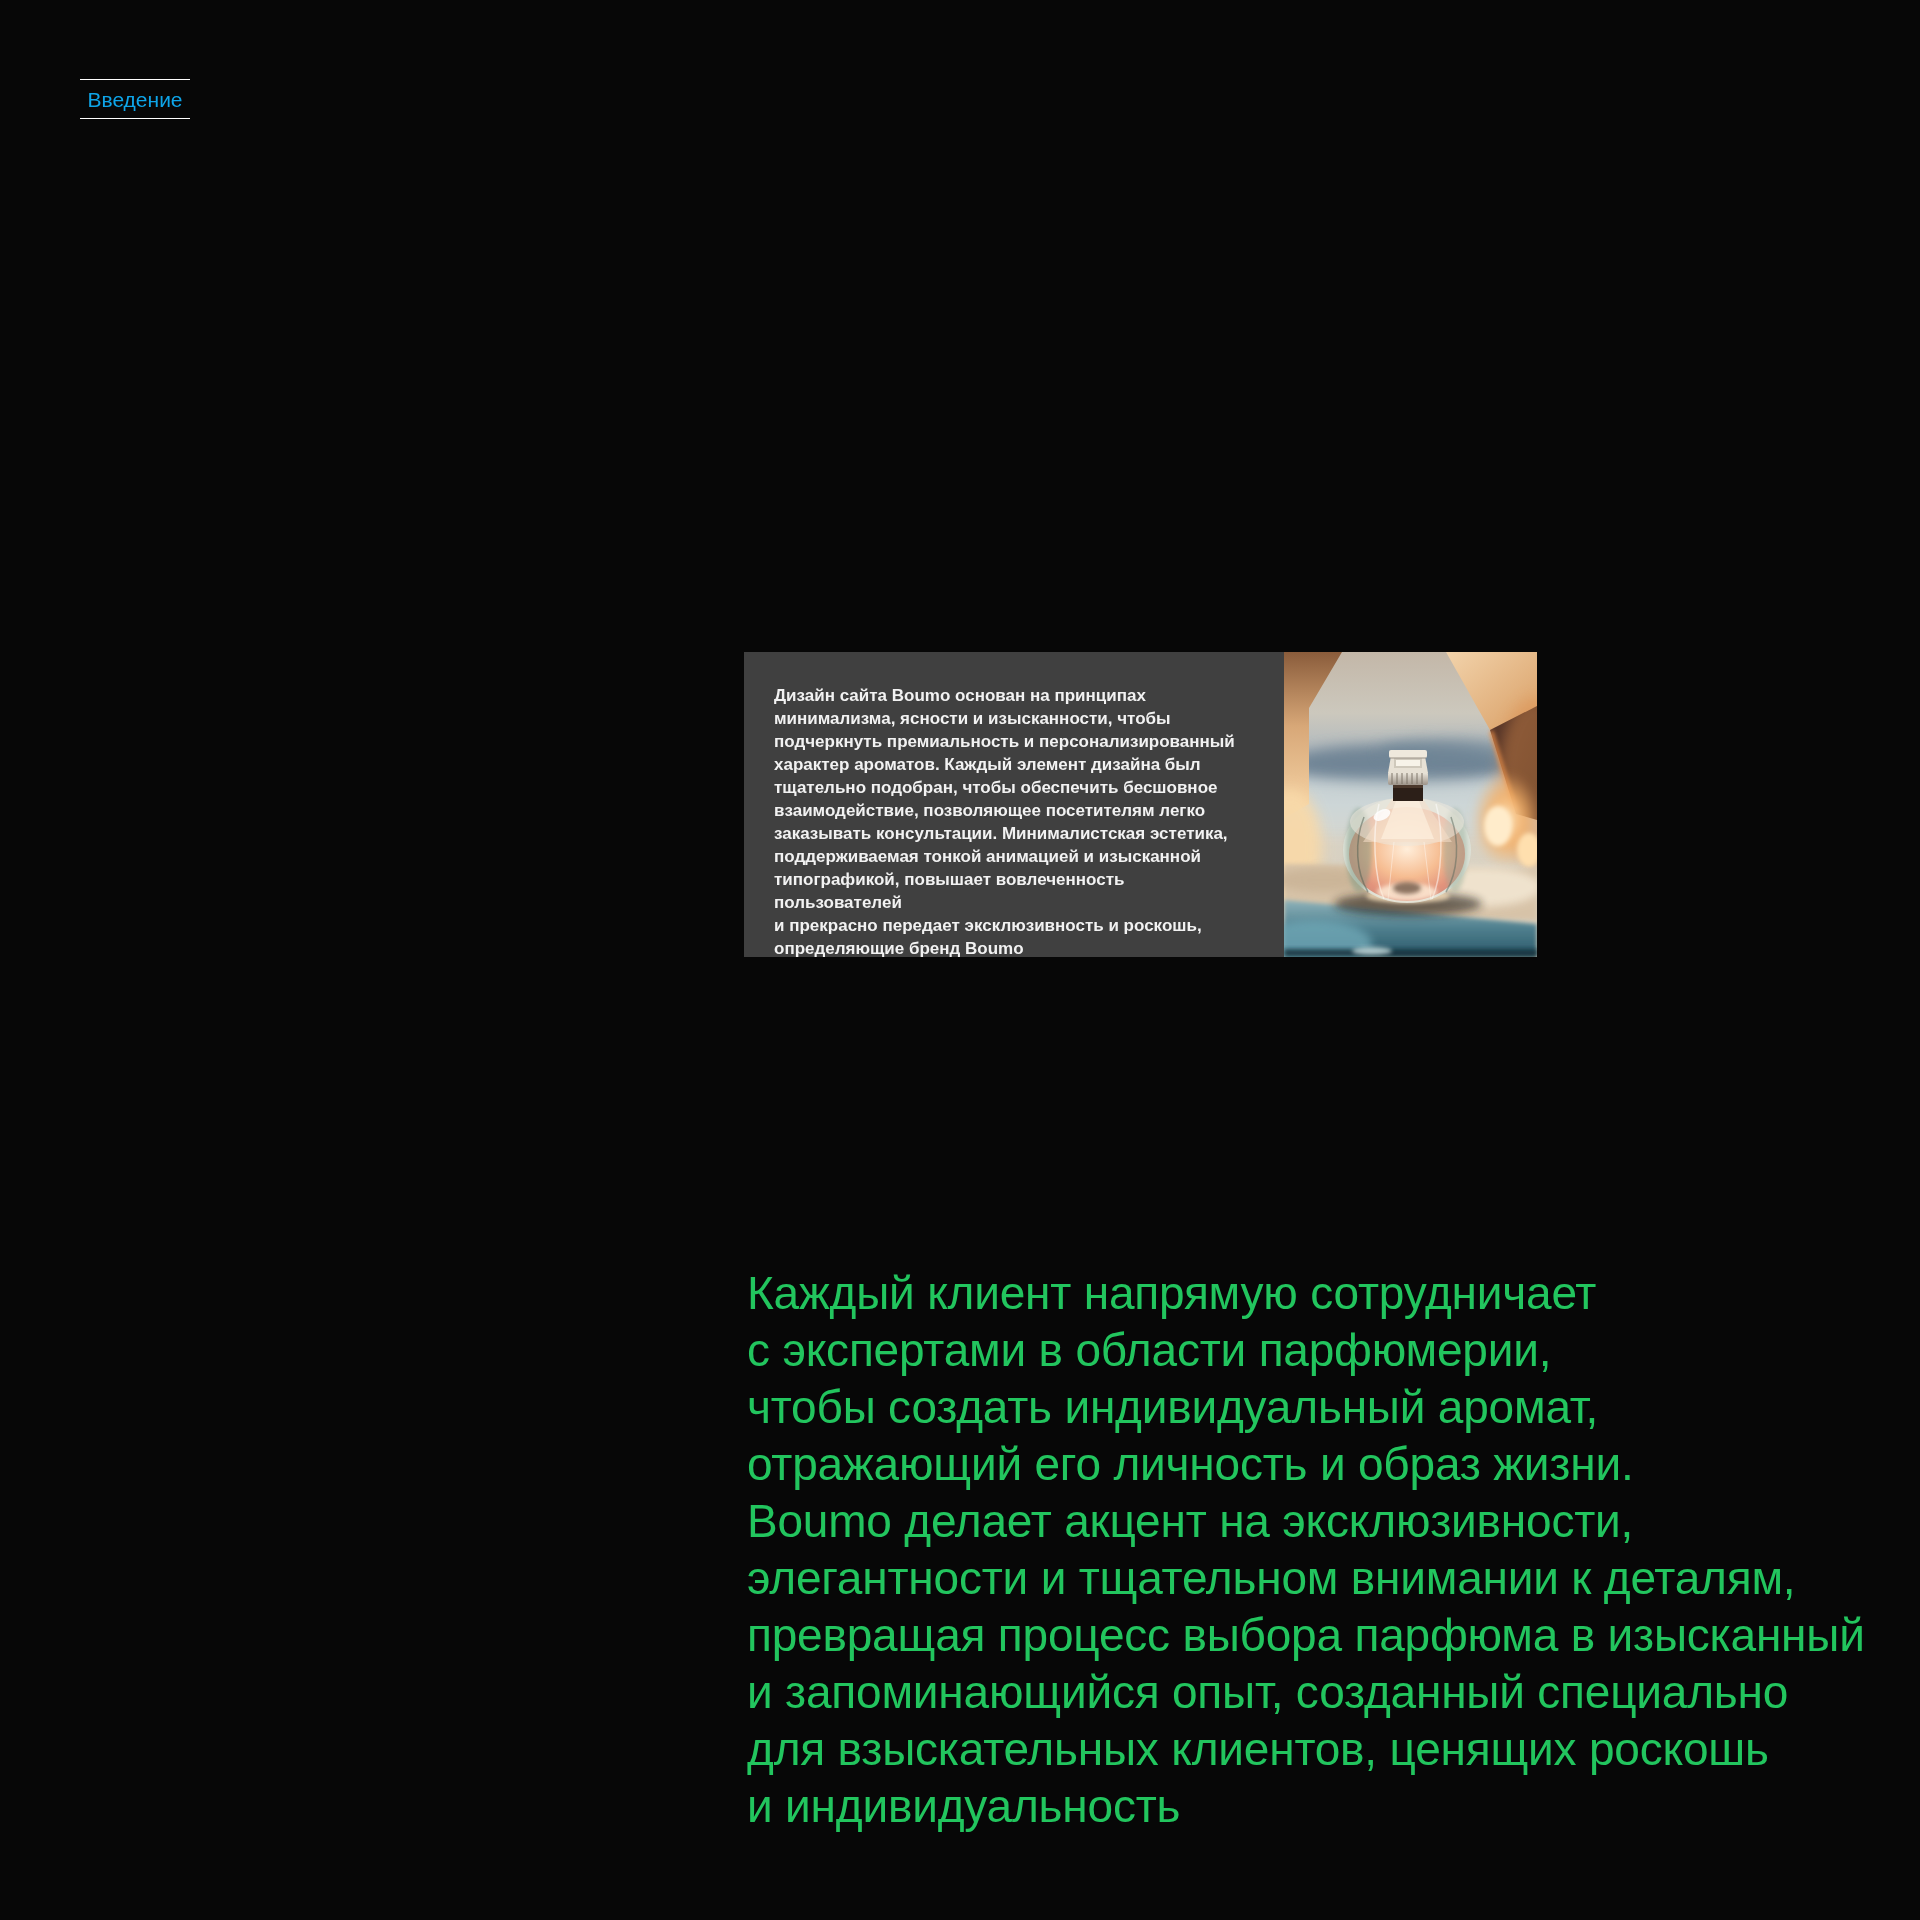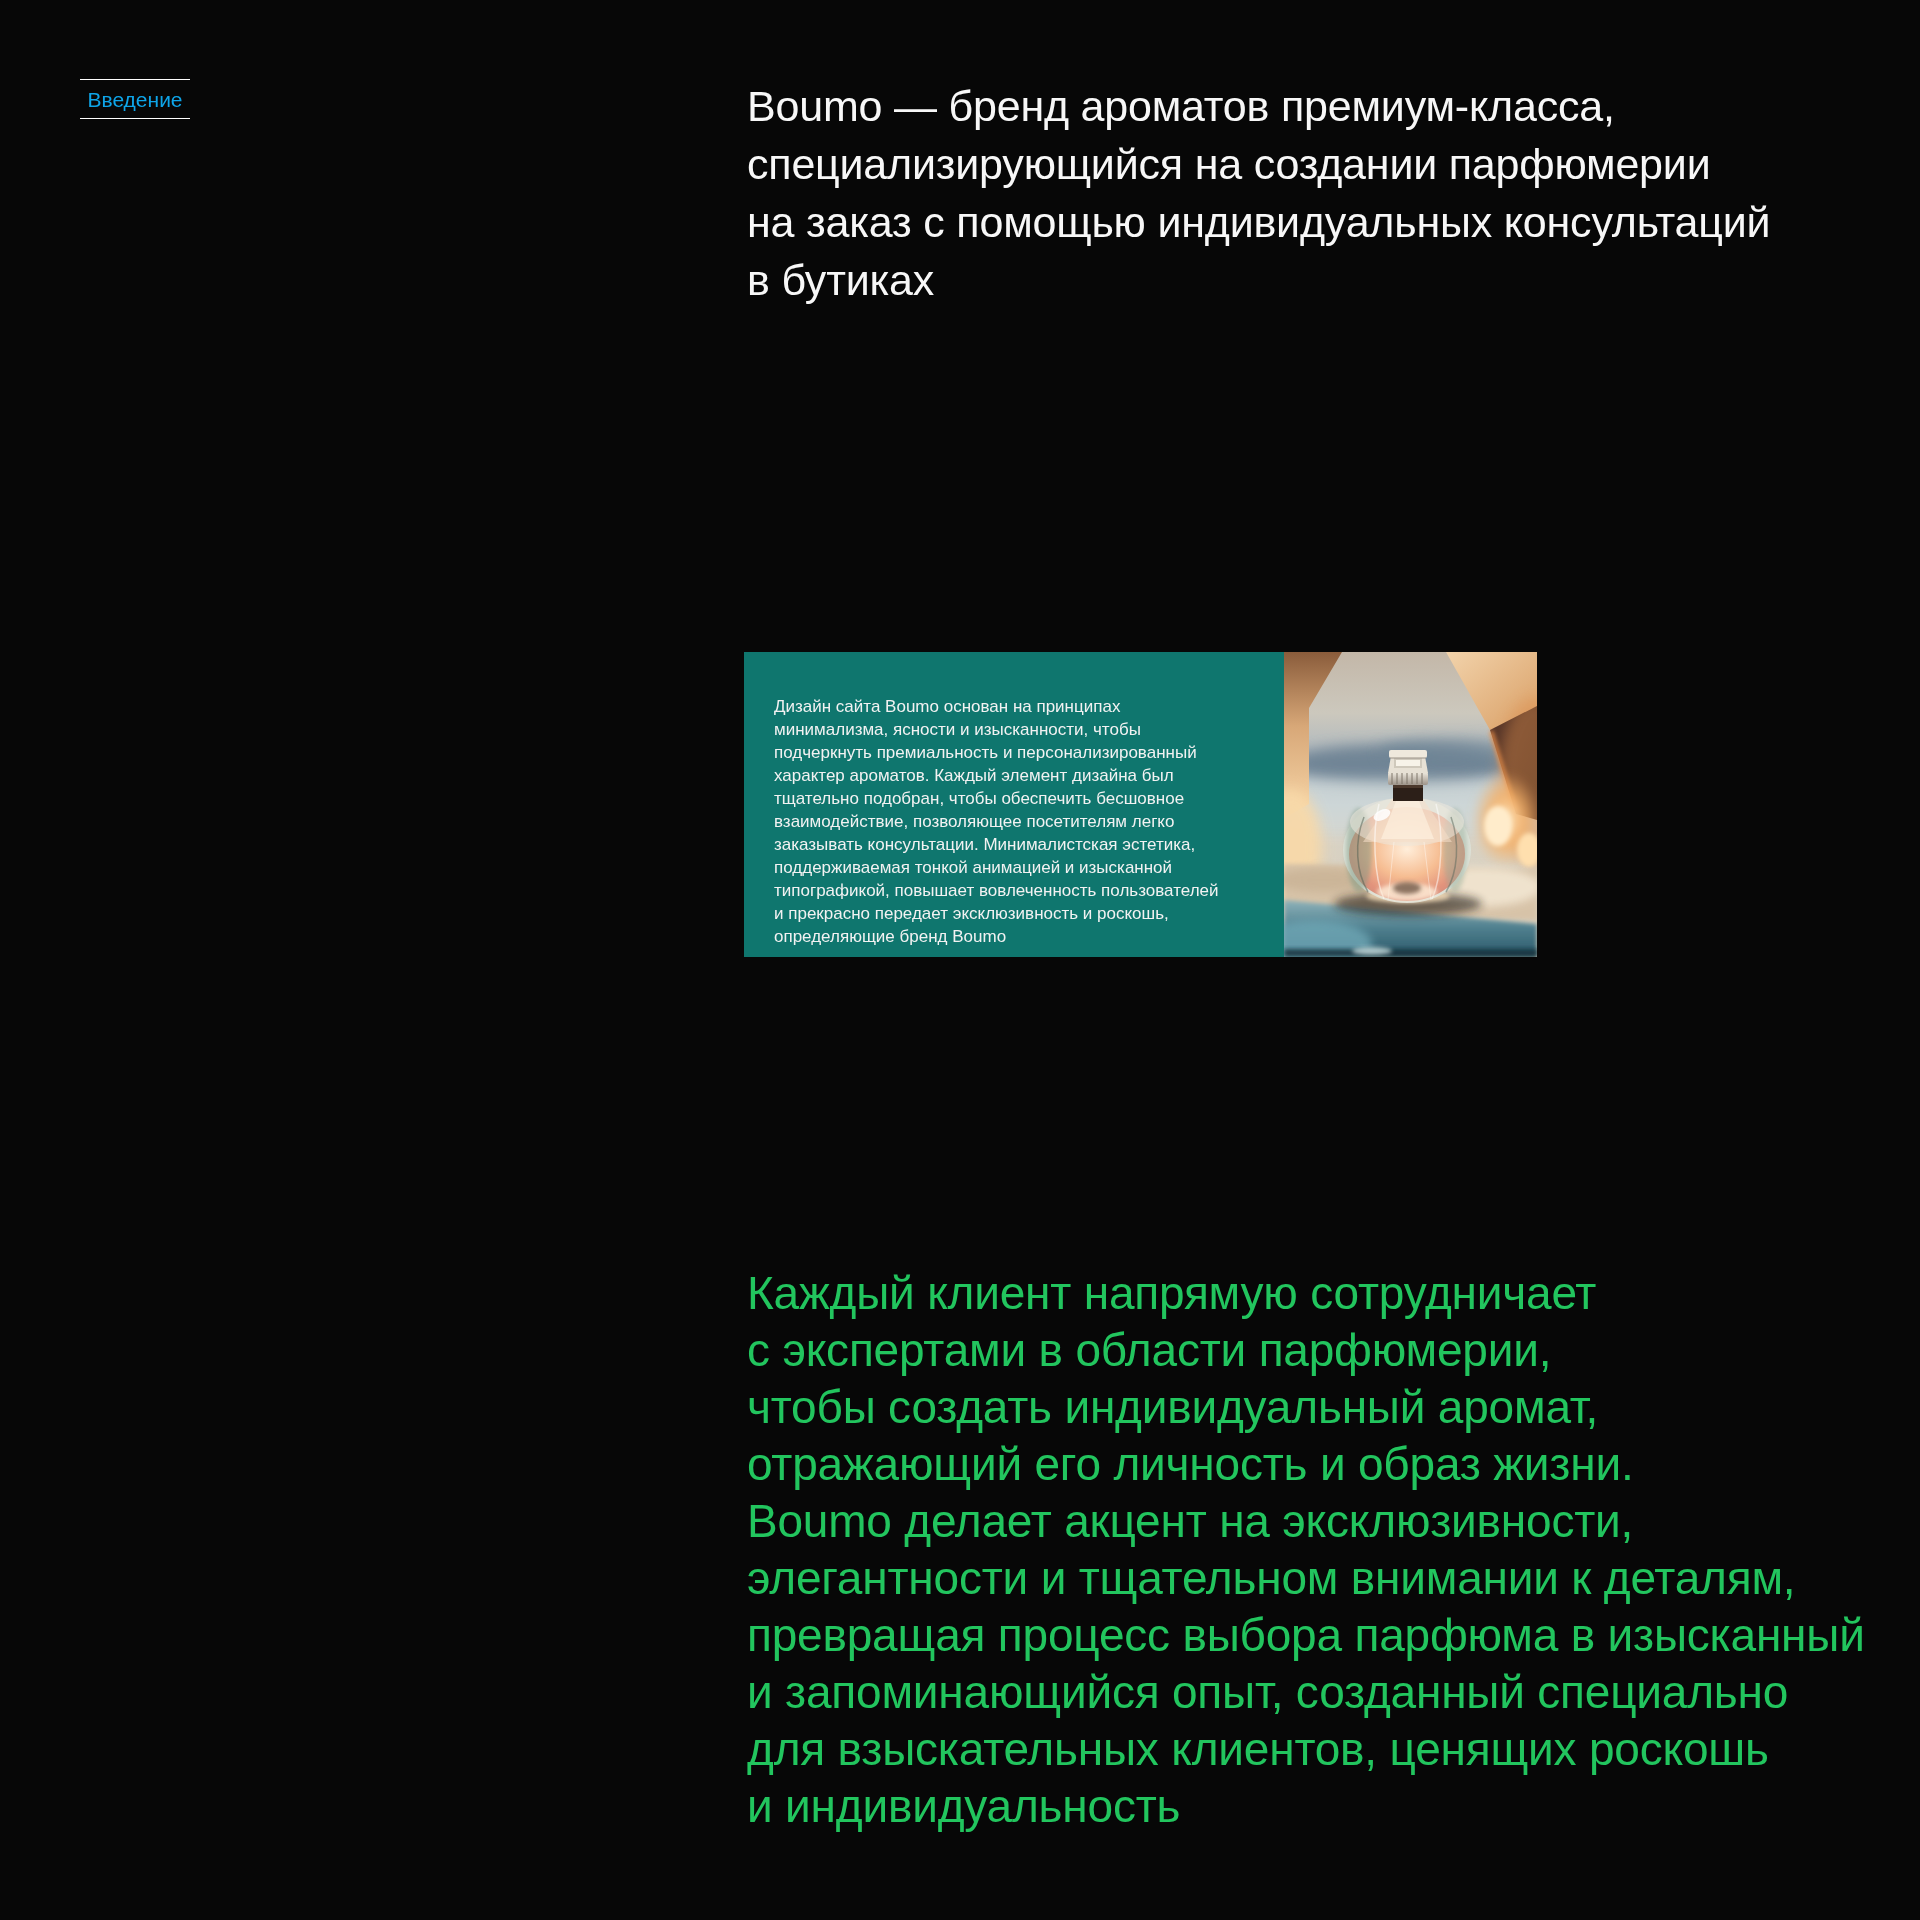--- a/index.html
+++ b/index.html
@@ -25,22 +25,23 @@
     letter-spacing:-0.2px;
     color:#f7f7f7;
     white-space:pre-line;
   }
   .media-row{
     position:absolute;left:744px;top:652px;
     display:flex;align-items:stretch;
   }
   .design-card{
     width:540px;height:305px;box-sizing:border-box;
-    background:#0f766e;
-    padding:43px 30px 20px 30px;
+    background:#404040;
+    padding:32px 30px 20px 30px;
+    font-weight:bold;
   }
   .design-card p{
     margin:0;
     font-size:17px;line-height:23px;
     color:#f2f2f2;
     white-space:pre-line;
   }
   .photo{
     width:253px;height:305px;flex:0 0 253px;
     overflow:hidden;
@@ -57,24 +58,20 @@
 </style>
 </head>
 <body>
 
 <div class="page">
 
   <div class="section-label">
     <span>Введение</span>
   </div>
 
-  <h1 class="intro-heading">Boumo — бренд ароматов премиум-класса,
-специализирующийся на создании парфюмерии
-на заказ с помощью индивидуальных консультаций
-в бутиках</h1>
 
   <div class="media-row">
 
     <div class="design-card">
       <p>Дизайн сайта Boumo основан на принципах
 минимализма, ясности и изысканности, чтобы
 подчеркнуть премиальность и персонализированный
 характер ароматов. Каждый элемент дизайна был
 тщательно подобран, чтобы обеспечить бесшовное
 взаимодействие, позволяющее посетителям легко

